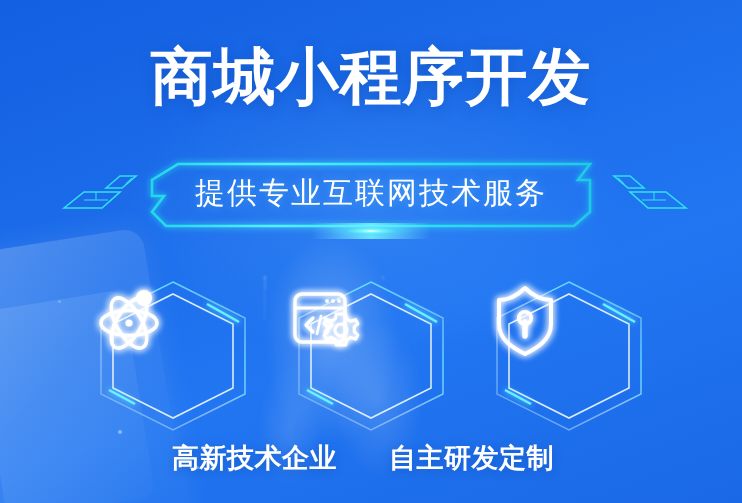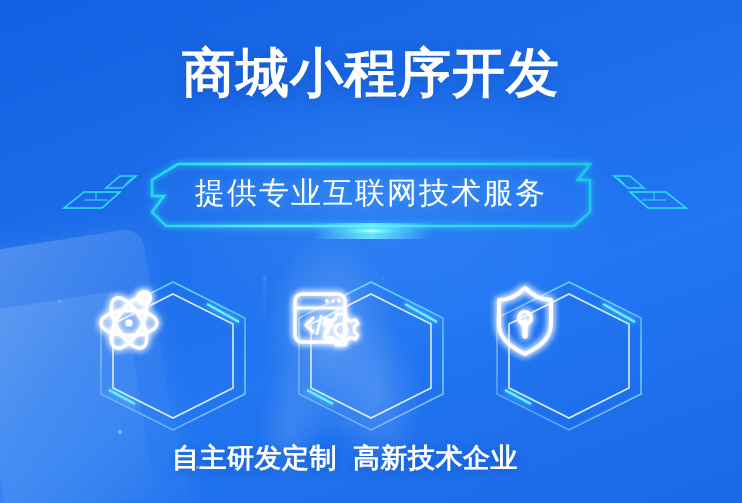--- a/index.html
+++ b/index.html
@@ -48,21 +48,21 @@
     pointer-events:none;
   }
   .bg-dot{
     position:absolute;width:4px;height:4px;border-radius:50%;
     background:rgba(200,228,255,.55);pointer-events:none;
   }
 
   
   .title{
     position:absolute;left:0;right:0;top:46px;text-align:center;
-    color:#ffffff;font-size:53px;font-weight:bold;letter-spacing:1px;
+    color:#ffffff;font-size:62px;font-weight:bold;letter-spacing:1px;
     line-height:1.0;
     text-shadow:0 2px 14px rgba(10,55,140,.30);
     white-space:nowrap;
   }
 
   
   .banner-wrap{
     position:absolute;left:0;right:0;top:162px;height:80px;
   }
   .banner{
@@ -313,17 +313,17 @@
             <path d="M42 10 C52 20 62 22 68 22 L68 46 C68 62 54 70 42 76 C30 70 16 62 16 46 L16 22 C22 22 32 20 42 10 Z" fill="none" stroke="#ffffff" stroke-width="4" stroke-linejoin="round"></path>
             <circle cx="42" cy="40" r="6.2" fill="none" stroke="#ffffff" stroke-width="3.8"></circle>
             <path d="M42 44 L42 58" stroke="#ffffff" stroke-width="5.4" stroke-linecap="round"></path>
           </g>
         </svg>
       </div>
     </div>
   </div>
 
   <div class="labels">
+    <span class="label l1">高新技术企业</span>
     <span class="label l2">自主研发定制</span>
-    <span class="label l1">高新技术企业</span>
   </div>
 
 </div>
 
 </body></html>

